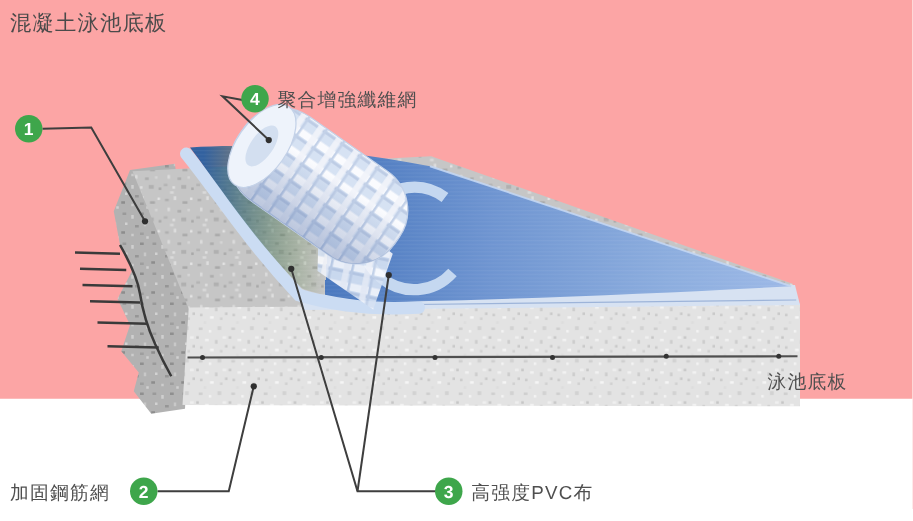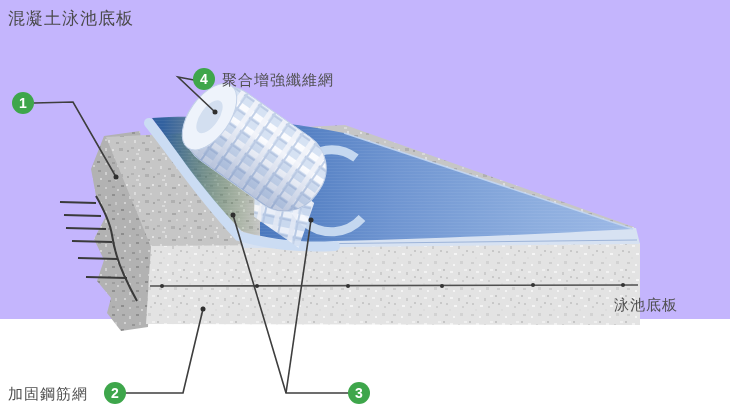--- a/index.html
+++ b/index.html
@@ -1,17 +1,17 @@
 <!DOCTYPE html>
 <html><head>
 <meta charset="utf-8">
 <style>
   html,body{margin:0;padding:0;background:#ffffff;}
   body{width:730px;height:417px;overflow:hidden;font-family:"Liberation Sans",sans-serif;}
-  .stage{position:relative;width:730px;height:319px;background:#c4b5fd;}
+  .stage{position:relative;width:730px;height:319px;background:#fca5a5;}
   .stage > svg{position:absolute;left:0;top:0;}
   .txt{position:absolute;color:#4f4f4f;font-size:15px;white-space:nowrap;letter-spacing:1px;}
   .title-line{position:absolute;color:#4a4a4a;font-size:17px;white-space:nowrap;letter-spacing:1px;}
   .badge{position:absolute;width:22px;height:22px;border-radius:50%;background:#3EA64B;color:#fff;
          font-size:14px;font-weight:bold;text-align:center;line-height:22px;}
 </style>
 </head>
 <body>
 
 <div class="stage">
@@ -155,15 +155,16 @@
 
   <div class="title-line" style="left:8px;top:7px;">混凝土泳池底板</div>
 
   <div class="badge" style="left:12px;top:92px;">1</div>
   <div class="badge" style="left:193px;top:68px;">4</div>
   <div class="badge" style="left:104px;top:382px;">2</div>
   <div class="badge" style="left:348px;top:382px;">3</div>
 
   <div class="txt" style="left:222px;top:71px;font-family:Liberation Serif, serif;">聚合增強纖維網</div>
   <div class="txt" style="left:8px;top:385px;">加固鋼筋網</div>
+  <div class="txt" style="left:377px;top:385px;">高强度PVC布</div>
   <div class="txt" style="left:614px;top:296px;">泳池底板</div>
 
 </div>
 
 </body></html>

